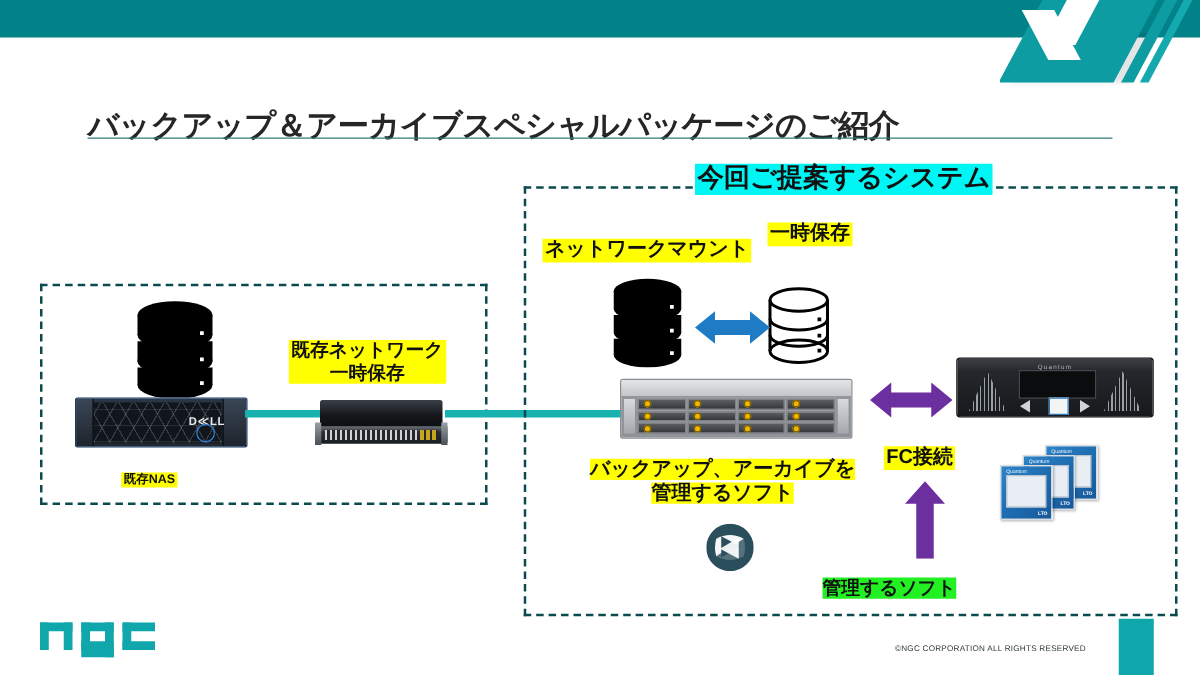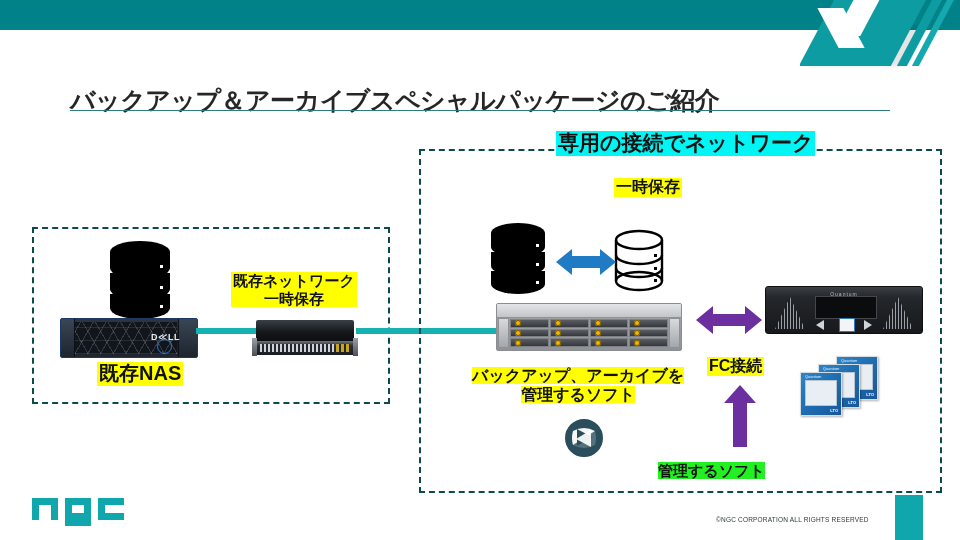--- a/index.html
+++ b/index.html
@@ -99,21 +99,21 @@
     padding: 0 2px;
   }
   .hl-yellow { background: #FFFF00; }
   .hl-cyan   { background: #00F5F5; }
   .hl-green  { background: #22F022; }
 
   #lbl-proposed { left: 556px; top: 131px; font-size: 21px; }
   #lbl-netmount { left: 434px; top: 191px; font-size: 16px; }
   #lbl-temp     { left: 614px; top: 178px; font-size: 16px; }
   #lbl-switch   { left: 231px; top: 272px; font-size: 15px; text-align: center; }
-  #lbl-nas      { left: 97px;  top: 362px; font-size: 20px; }
+  #lbl-nas      { left: 97px;  top: 378px; font-size: 10px; }
   #lbl-software { left: 470px; top: 367px; font-size: 16px; text-align: center; }
   #lbl-fc       { left: 707px; top: 357px; font-size: 16px; }
   #lbl-isolated { left: 656px; top: 444px; font-size: 15px; text-align: center; }
 
   
   .netline {
     position: absolute;
     background: #17B2B0;
     height: 6px;
   }
@@ -389,22 +389,23 @@
     <div class="sw-ear-l"></div>
     <div class="sw-ear-r"></div>
   </div>
 
   <div class="hl hl-yellow" id="lbl-switch"><span>既存ネットワーク</span><br><span>一時保存</span></div>
 
   <div class="netline" id="line-sw-srv"></div>
 
   <div class="dashed-box" id="box-proposed"></div>
 
-  <div class="hl hl-cyan" id="lbl-proposed">専用の接続でネットワーク</div>
-
+  <div class="hl hl-cyan" id="lbl-proposed">今回ご提案するシステム</div>
+
+  <div class="hl hl-yellow" id="lbl-netmount">ネットワークマウント</div>
   <div class="hl hl-yellow" id="lbl-temp">一時保存</div>
 
   <div class="cyl" style="left:487px; top:222px;">
     <svg width="62" height="72" viewBox="0 0 62 72">
       <g fill="#000000">
         <ellipse cx="31" cy="11" rx="27" ry="10"></ellipse>
         <rect x="4" y="11" width="54" height="14"></rect>
         <ellipse cx="31" cy="25" rx="27" ry="10"></ellipse>
         <rect x="4" y="30" width="54" height="14"></rect>
         <ellipse cx="31" cy="44" rx="27" ry="10"></ellipse>

